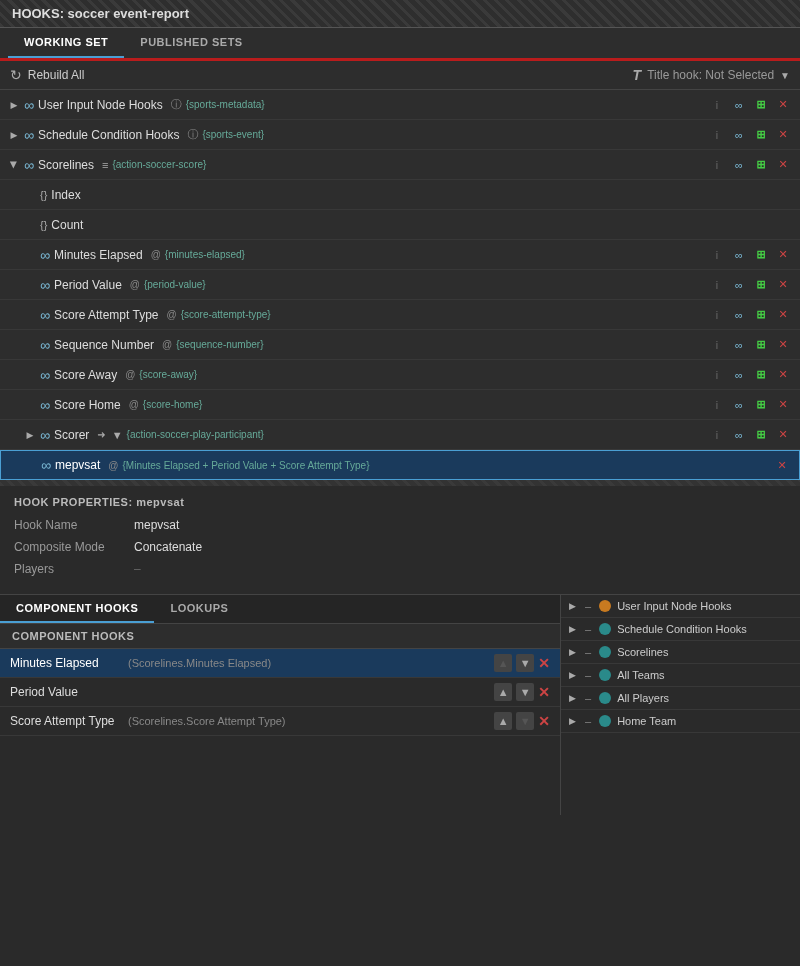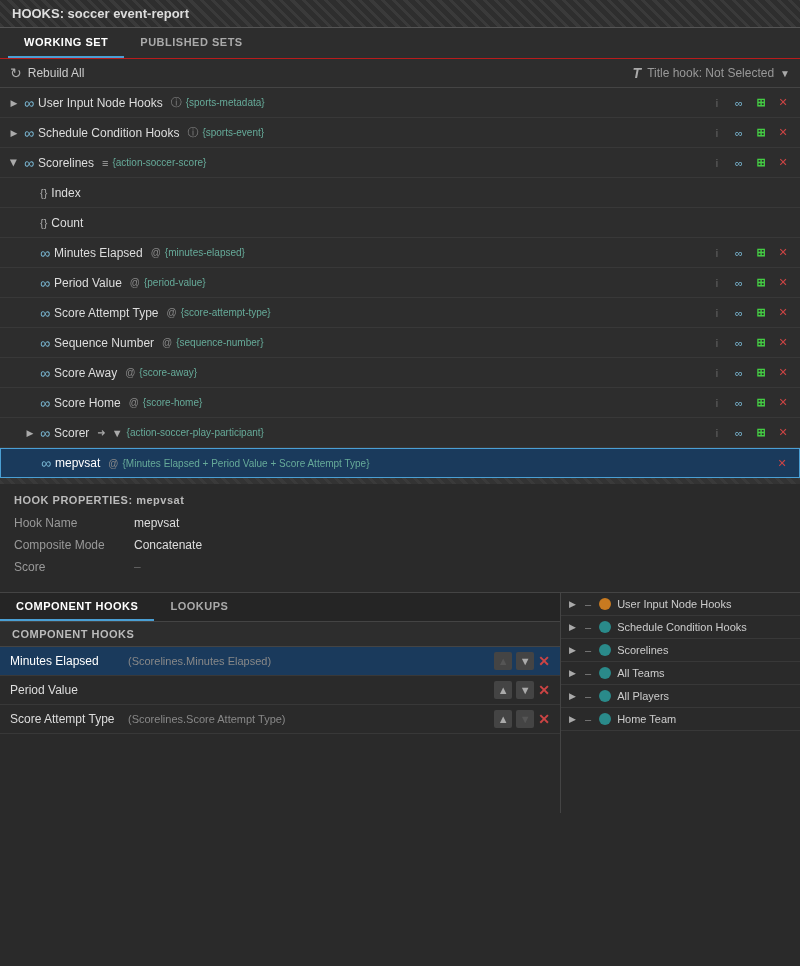--- a/index.html
+++ b/index.html
@@ -27,21 +27,21 @@
       font-weight: bold;
       color: #ddd;
       border-bottom: 1px solid #555;
     }
 
     
     .tab-bar {
       background: #2d2d2d;
       display: flex;
       align-items: flex-start;
-      border-bottom: 1px solid #b91c1c;
+      border-bottom: 3px solid #b91c1c;
       padding: 0 8px;
     }
     .tab {
       padding: 8px 16px;
       cursor: pointer;
       font-size: 11px;
       font-weight: bold;
       letter-spacing: 0.5px;
       color: #aaa;
       border-bottom: 2px solid transparent;
@@ -540,21 +540,21 @@
   <div class="hook-props-title">HOOK PROPERTIES: mepvsat</div>
   <div class="prop-row">
     <span class="prop-label">Hook Name</span>
     <span class="prop-value">mepvsat</span>
   </div>
   <div class="prop-row">
     <span class="prop-label">Composite Mode</span>
     <span class="prop-value">Concatenate</span>
   </div>
   <div class="prop-row">
-    <span class="prop-label">Score</span>
+    <span class="prop-label">Players</span>
     <span class="prop-value dash">–</span>
   </div>
 </div>
 
 <div class="bottom-panel">
 
   <div class="comp-hooks-panel">
     <div class="comp-tabs">
       <div class="comp-tab active">COMPONENT HOOKS</div>
       <div class="comp-tab">LOOKUPS</div>

